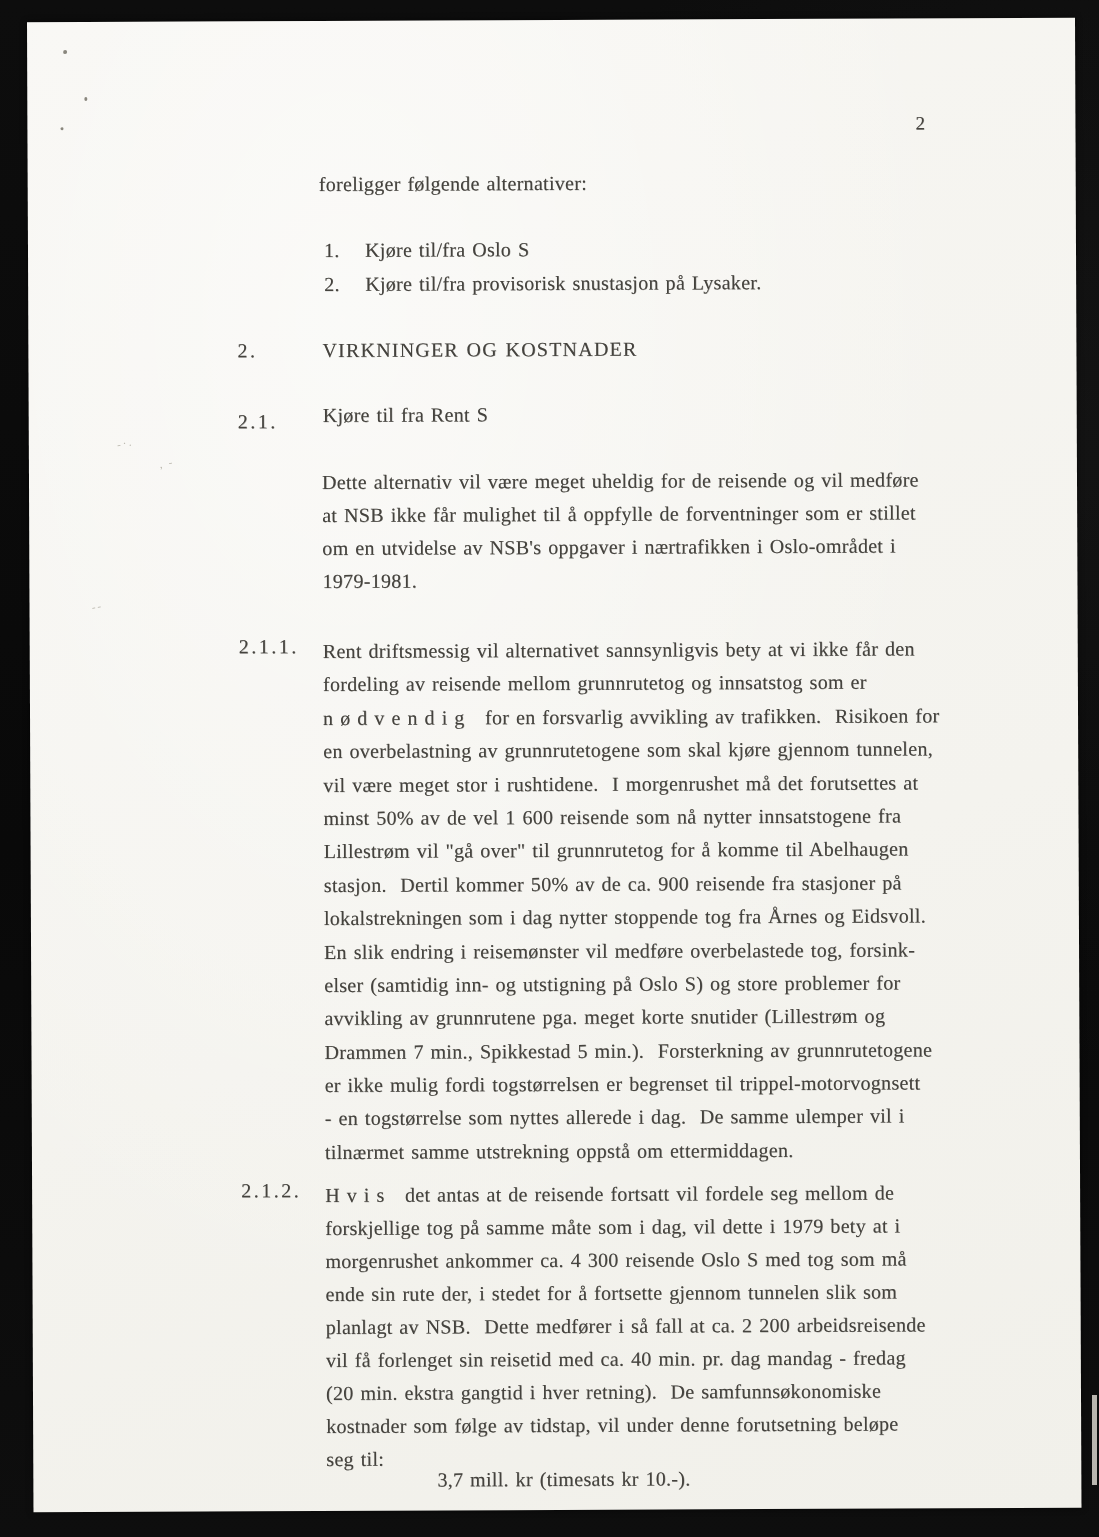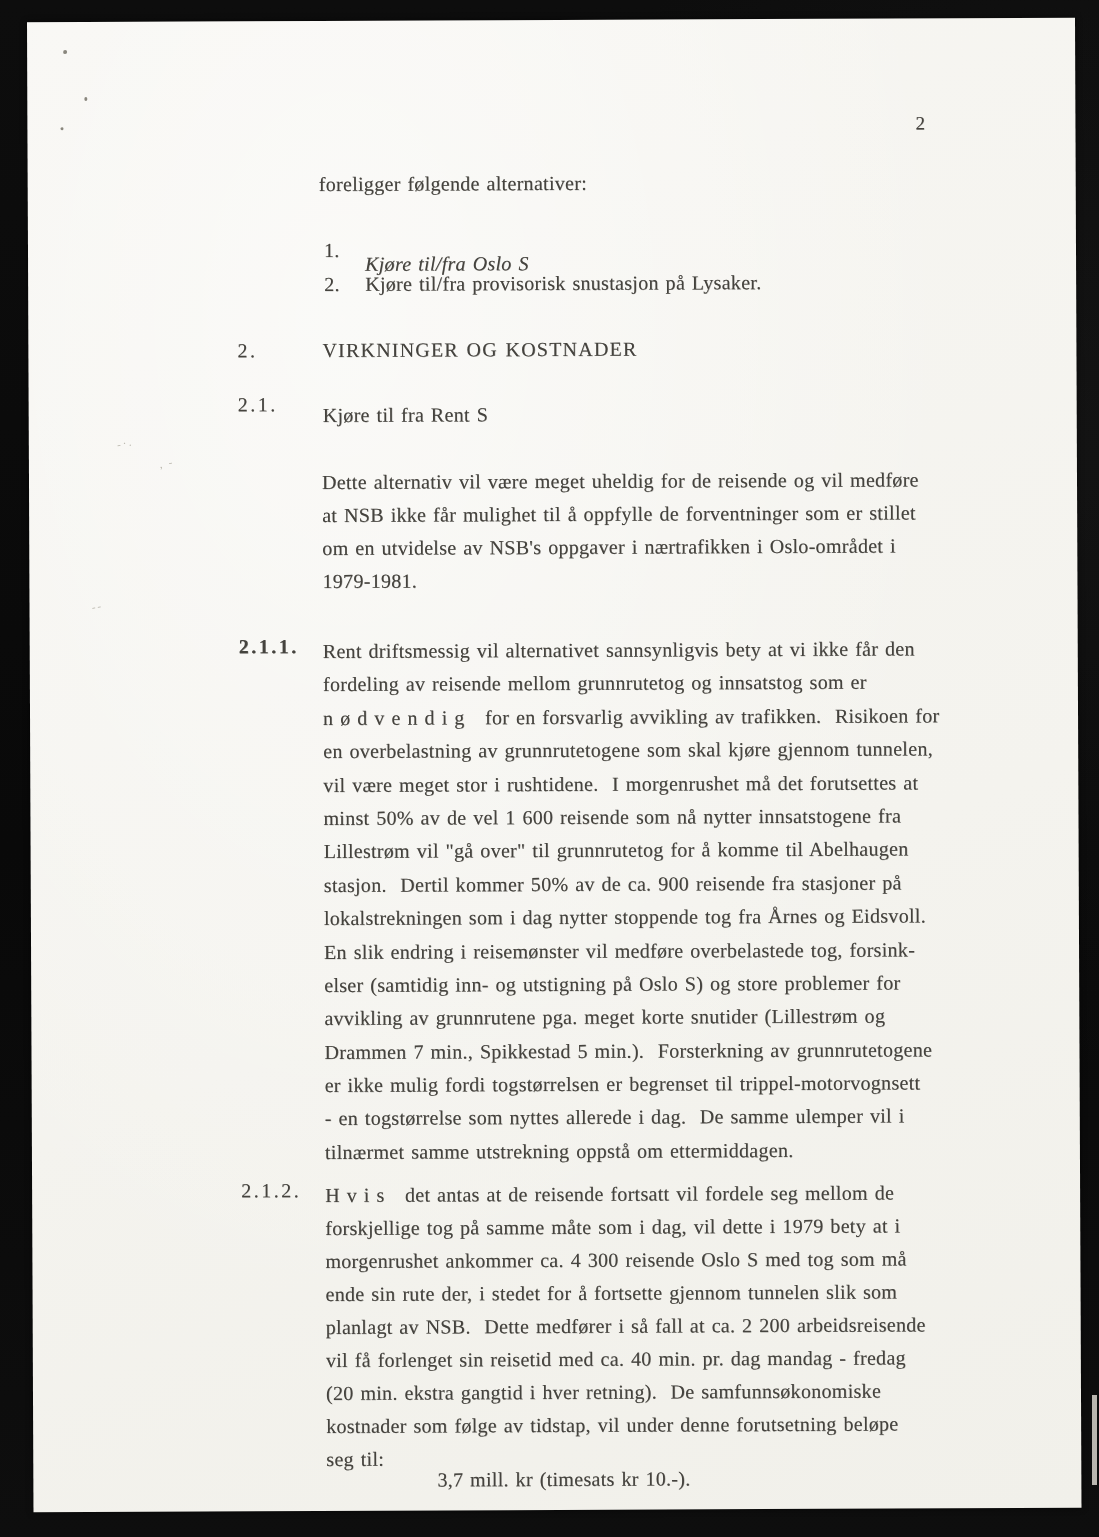--- a/index.html
+++ b/index.html
@@ -85,38 +85,38 @@
     <div class="smudge" style="left:88px; top:415px;">-·.</div>
     <div class="smudge" style="left:130px; top:435px;">, -</div>
     <div class="smudge" style="left:62px; top:578px;">--</div>
 
     <div class="abs txt page-num" style="left:888px; top:94px;">2</div>
 
     <div class="abs txt" style="left:291px; top:152px;">foreligger følgende alternativer:</div>
 
     <div>
       <div class="abs txt" style="left:296px; top:218px;">1.</div>
-      <div class="abs txt" style="left:337px; top:232px;font-style:italic;">Kjøre til/fra Oslo S</div>
+      <div class="abs txt" style="left:337px; top:218px;">Kjøre til/fra Oslo S</div>
       <div class="abs txt" style="left:296px; top:252px;">2.</div>
       <div class="abs txt" style="left:337px; top:252px;">Kjøre til/fra provisorisk snustasjon på Lysaker.</div>
     </div>
 
     <div>
       <div class="abs txt sec-id" style="left:209px; top:318px;">2.</div>
       <div class="abs txt heading-caps" style="left:294px; top:318px;">VIRKNINGER OG KOSTNADER</div>
     </div>
 
     <div>
-      <div class="abs txt sec-id" style="left:209px; top:372px;">2.1.</div>
+      <div class="abs txt sec-id" style="left:209px; top:389px;">2.1.</div>
       <div class="abs txt" style="left:294px; top:383px;">Kjøre til fra Rent S</div>
       <div class="abs txt para" style="left:293px; top:445px;"><div class="tline">Dette alternativ vil være meget uheldig for de reisende og vil medføre</div><div class="tline">at NSB ikke får mulighet til å oppfylle de forventninger som er stillet</div><div class="tline">om en utvidelse av NSB's oppgaver i nærtrafikken i Oslo-området i</div><div class="tline">1979-1981.</div></div>
     </div>
 
     <div>
-      <div class="abs txt sec-id" style="left:209px; top:614px;font-weight:bold;">2.1.1.</div>
+      <div class="abs txt sec-id" style="left:209px; top:614px;">2.1.1.</div>
       <div class="abs txt para lh-2-1-1" style="left:293px; top:614px;"><div class="tline">Rent driftsmessig vil alternativet sannsynligvis bety at vi ikke får den</div><div class="tline">fordeling av reisende mellom grunnrutetog og innsatstog som er</div><div class="tline">n ø d v e n d i g   for en forsvarlig avvikling av trafikken.  Risikoen for</div><div class="tline">en overbelastning av grunnrutetogene som skal kjøre gjennom tunnelen,</div><div class="tline">vil være meget stor i rushtidene.  I morgenrushet må det forutsettes at</div><div class="tline">minst 50% av de vel 1 600 reisende som nå nytter innsatstogene fra</div><div class="tline">Lillestrøm vil "gå over" til grunnrutetog for å komme til Abelhaugen</div><div class="tline">stasjon.  Dertil kommer 50% av de ca. 900 reisende fra stasjoner på</div><div class="tline">lokalstrekningen som i dag nytter stoppende tog fra Årnes og Eidsvoll.</div><div class="tline">En slik endring i reisemønster vil medføre overbelastede tog, forsink-</div><div class="tline">elser (samtidig inn- og utstigning på Oslo S) og store problemer for</div><div class="tline">avvikling av grunnrutene pga. meget korte snutider (Lillestrøm og</div><div class="tline">Drammen 7 min., Spikkestad 5 min.).  Forsterkning av grunnrutetogene</div><div class="tline">er ikke mulig fordi togstørrelsen er begrenset til trippel-motorvognsett</div><div class="tline">- en togstørrelse som nyttes allerede i dag.  De samme ulemper vil i</div><div class="tline">tilnærmet samme utstrekning oppstå om ettermiddagen.</div></div>
     </div>
 
     <div>
       <div class="abs txt sec-id" style="left:209px; top:1158px;">2.1.2.</div>
       <div class="abs txt para-tight para" style="left:293px; top:1158px;"><div class="tline">H v i s   det antas at de reisende fortsatt vil fordele seg mellom de</div><div class="tline">forskjellige tog på samme måte som i dag, vil dette i 1979 bety at i</div><div class="tline">morgenrushet ankommer ca. 4 300 reisende Oslo S med tog som må</div><div class="tline">ende sin rute der, i stedet for å fortsette gjennom tunnelen slik som</div><div class="tline">planlagt av NSB.  Dette medfører i så fall at ca. 2 200 arbeidsreisende</div><div class="tline">vil få forlenget sin reisetid med ca. 40 min. pr. dag mandag - fredag</div><div class="tline">(20 min. ekstra gangtid i hver retning).  De samfunnsøkonomiske</div><div class="tline">kostnader som følge av tidstap, vil under denne forutsetning beløpe</div><div class="tline">seg til:</div></div>
       <div class="abs txt" style="left:404px; top:1448px;">3,7 mill. kr (timesats kr 10.-).</div>
     </div>
 
   </div>

